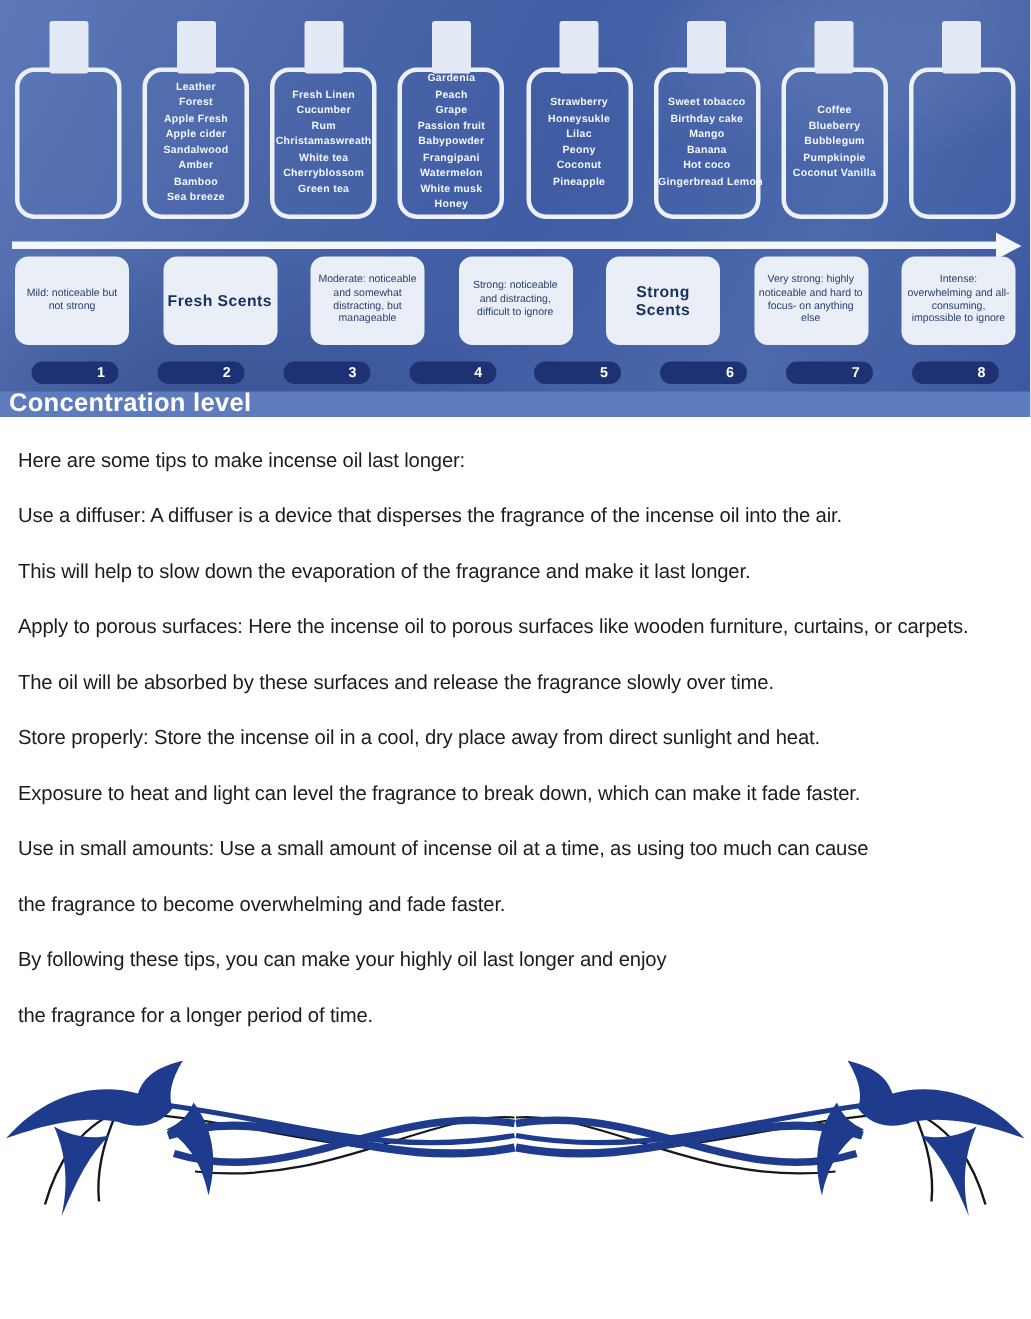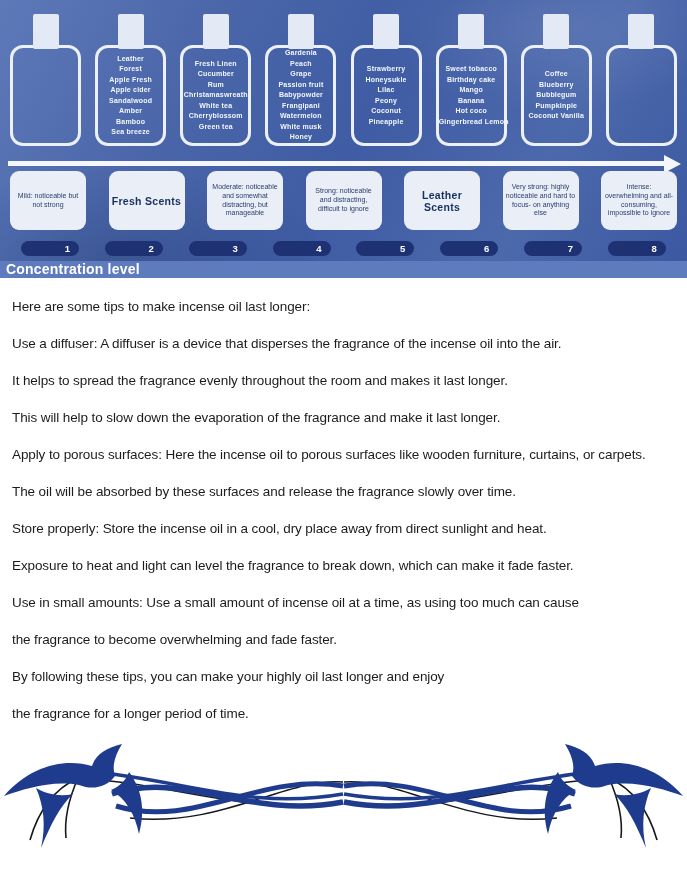--- a/index.html
+++ b/index.html
@@ -36,21 +36,21 @@
   .level-desc { font-size:7px; color:#2b406f; line-height:8.8px; }
   .level-box.bold .level-desc { font-size:10.5px; font-weight:bold; color:#16305f; line-height:12px; letter-spacing:0.3px; }
 
   .pills-row { position:absolute; top:241px; left:0; right:0; display:flex; justify-content:space-between; padding:0 21px; }
   .level-pill {
     width:58px; height:15px; background:#1e3273; border-radius:8px;
     display:flex; align-items:center; justify-content:flex-end; padding-right:9px;
     color:#ffffff; font-size:9.5px; font-weight:bold;
   }
   .axis-band { position:absolute; top:261px; left:0; right:0; height:17px; background:#5d7bbd; }
-  .axis-band span { display:block; padding-left:6px; font-size:14px; font-weight:bold; color:#ffffff; line-height:16px; letter-spacing:0.2px; }
+  .axis-band span { display:block; padding-left:6px; font-size:17px; font-weight:bold; color:#ffffff; line-height:16px; letter-spacing:0.2px; }
 
   
   .tips { padding:22px 0 0 12px; }
   .tips p { margin:0 0 23px 0; font-size:13.5px; line-height:14px; color:#1c1c1c; letter-spacing:-0.1px; }
 
   
   .flourish { display:block; margin-top:2px; }
 </style>
 </head>
 <body>
@@ -152,21 +152,21 @@
         <div class="level-box bold">
           <div class="level-desc">Fresh Scents</div>
         </div>
         <div class="level-box">
           <div class="level-desc">Moderate: noticeable and somewhat distracting, but manageable</div>
         </div>
         <div class="level-box">
           <div class="level-desc">Strong: noticeable and distracting, difficult to ignore</div>
         </div>
         <div class="level-box bold">
-          <div class="level-desc">Leather Scents</div>
+          <div class="level-desc">Strong Scents</div>
         </div>
         <div class="level-box">
           <div class="level-desc">Very strong: highly noticeable and hard to focus- on anything else</div>
         </div>
         <div class="level-box">
           <div class="level-desc">Intense: overwhelming and all-consuming, impossible to ignore</div>
         </div>
       </div>
     <div class="pills-row" id="pills-row">
         <div class="level-pill">1</div>
@@ -180,21 +180,20 @@
       </div>
 
     <div class="axis-band">
       <span>Concentration level</span>
     </div>
   </div>
 
   <div class="tips" id="tips">
       <p>Here are some tips to make incense oil last longer:</p>
       <p>Use a diffuser: A diffuser is a device that disperses the fragrance of the incense oil into the air.</p>
-      <p>It helps to spread the fragrance evenly throughout the room and makes it last longer.</p>
       <p>This will help to slow down the evaporation of the fragrance and make it last longer.</p>
       <p>Apply to porous surfaces: Here the incense oil to porous surfaces like wooden furniture, curtains, or carpets.</p>
       <p>The oil will be absorbed by these surfaces and release the fragrance slowly over time.</p>
       <p>Store properly: Store the incense oil in a cool, dry place away from direct sunlight and heat.</p>
       <p>Exposure to heat and light can level the fragrance to break down, which can make it fade faster.</p>
       <p>Use in small amounts: Use a small amount of incense oil at a time, as using too much can cause</p>
       <p>the fragrance to become overwhelming and fade faster.</p>
       <p>By following these tips, you can make your highly oil last longer and enjoy</p>
       <p>the fragrance for a longer period of time.</p>
     </div>

